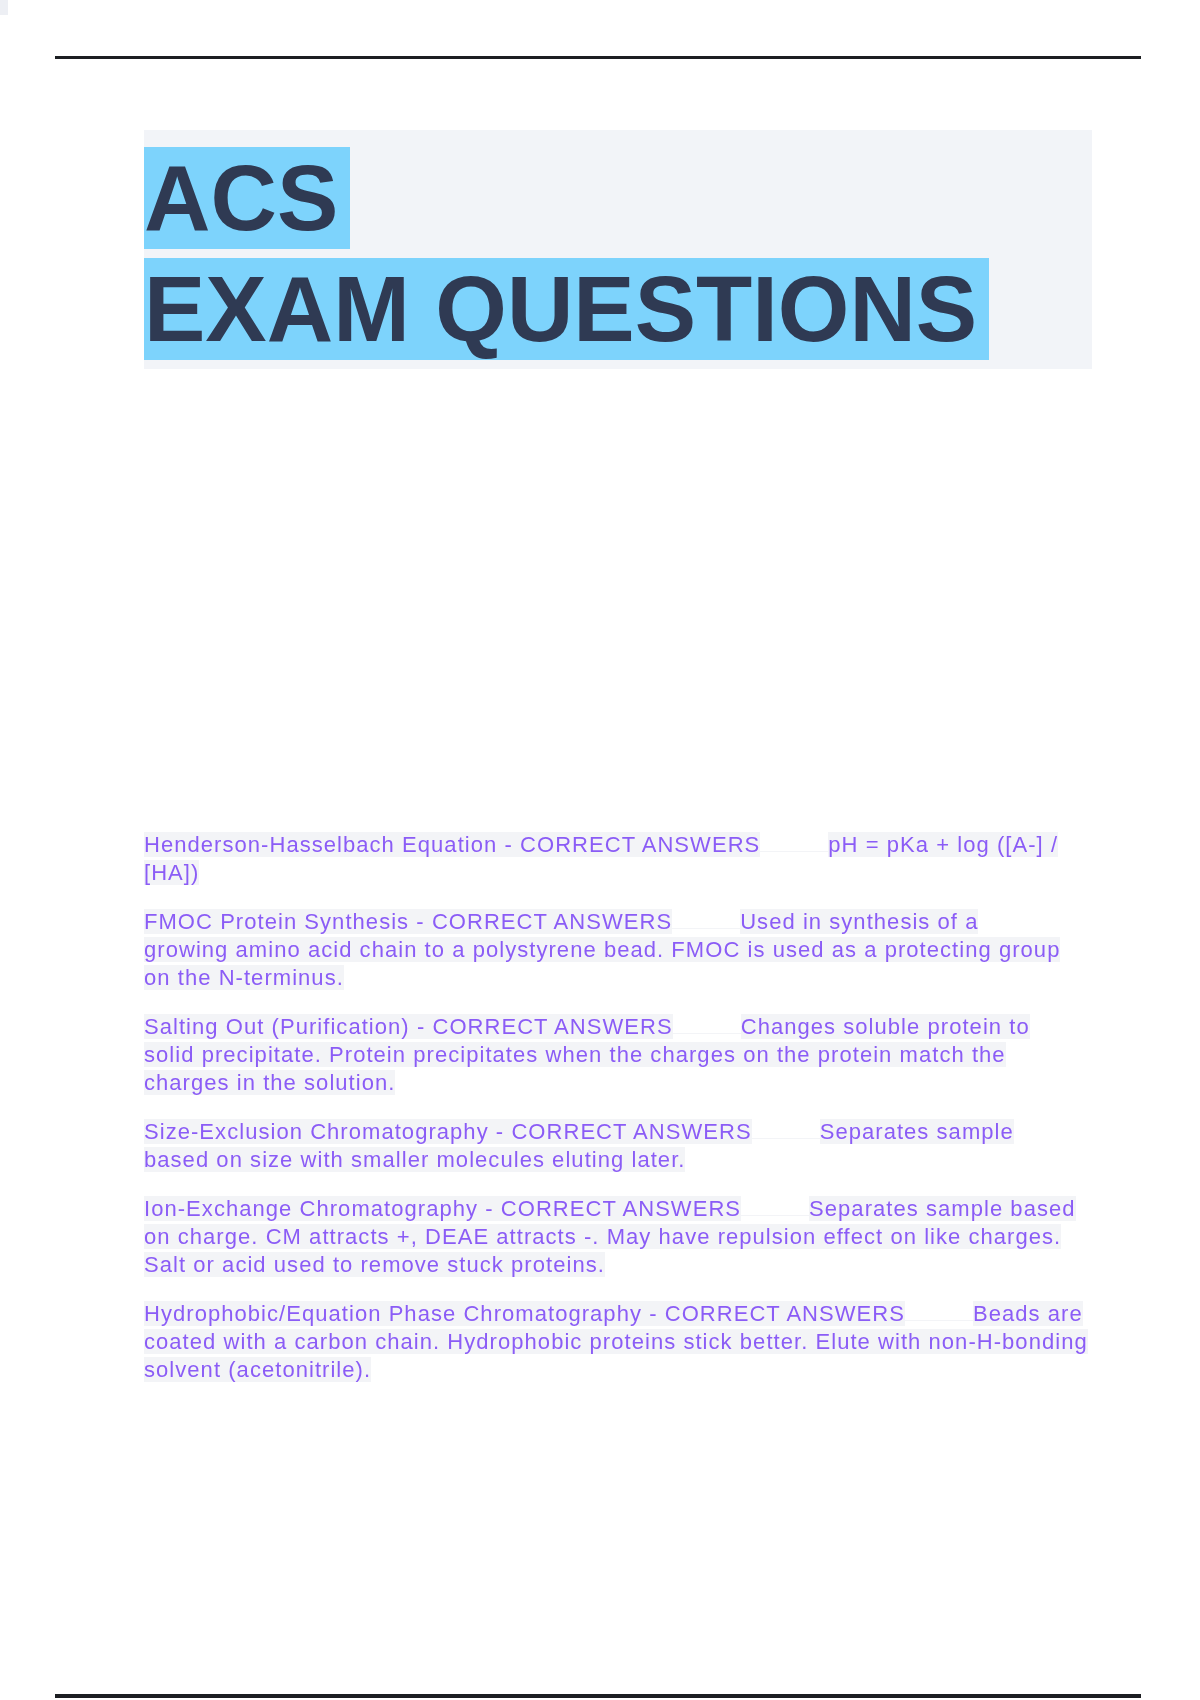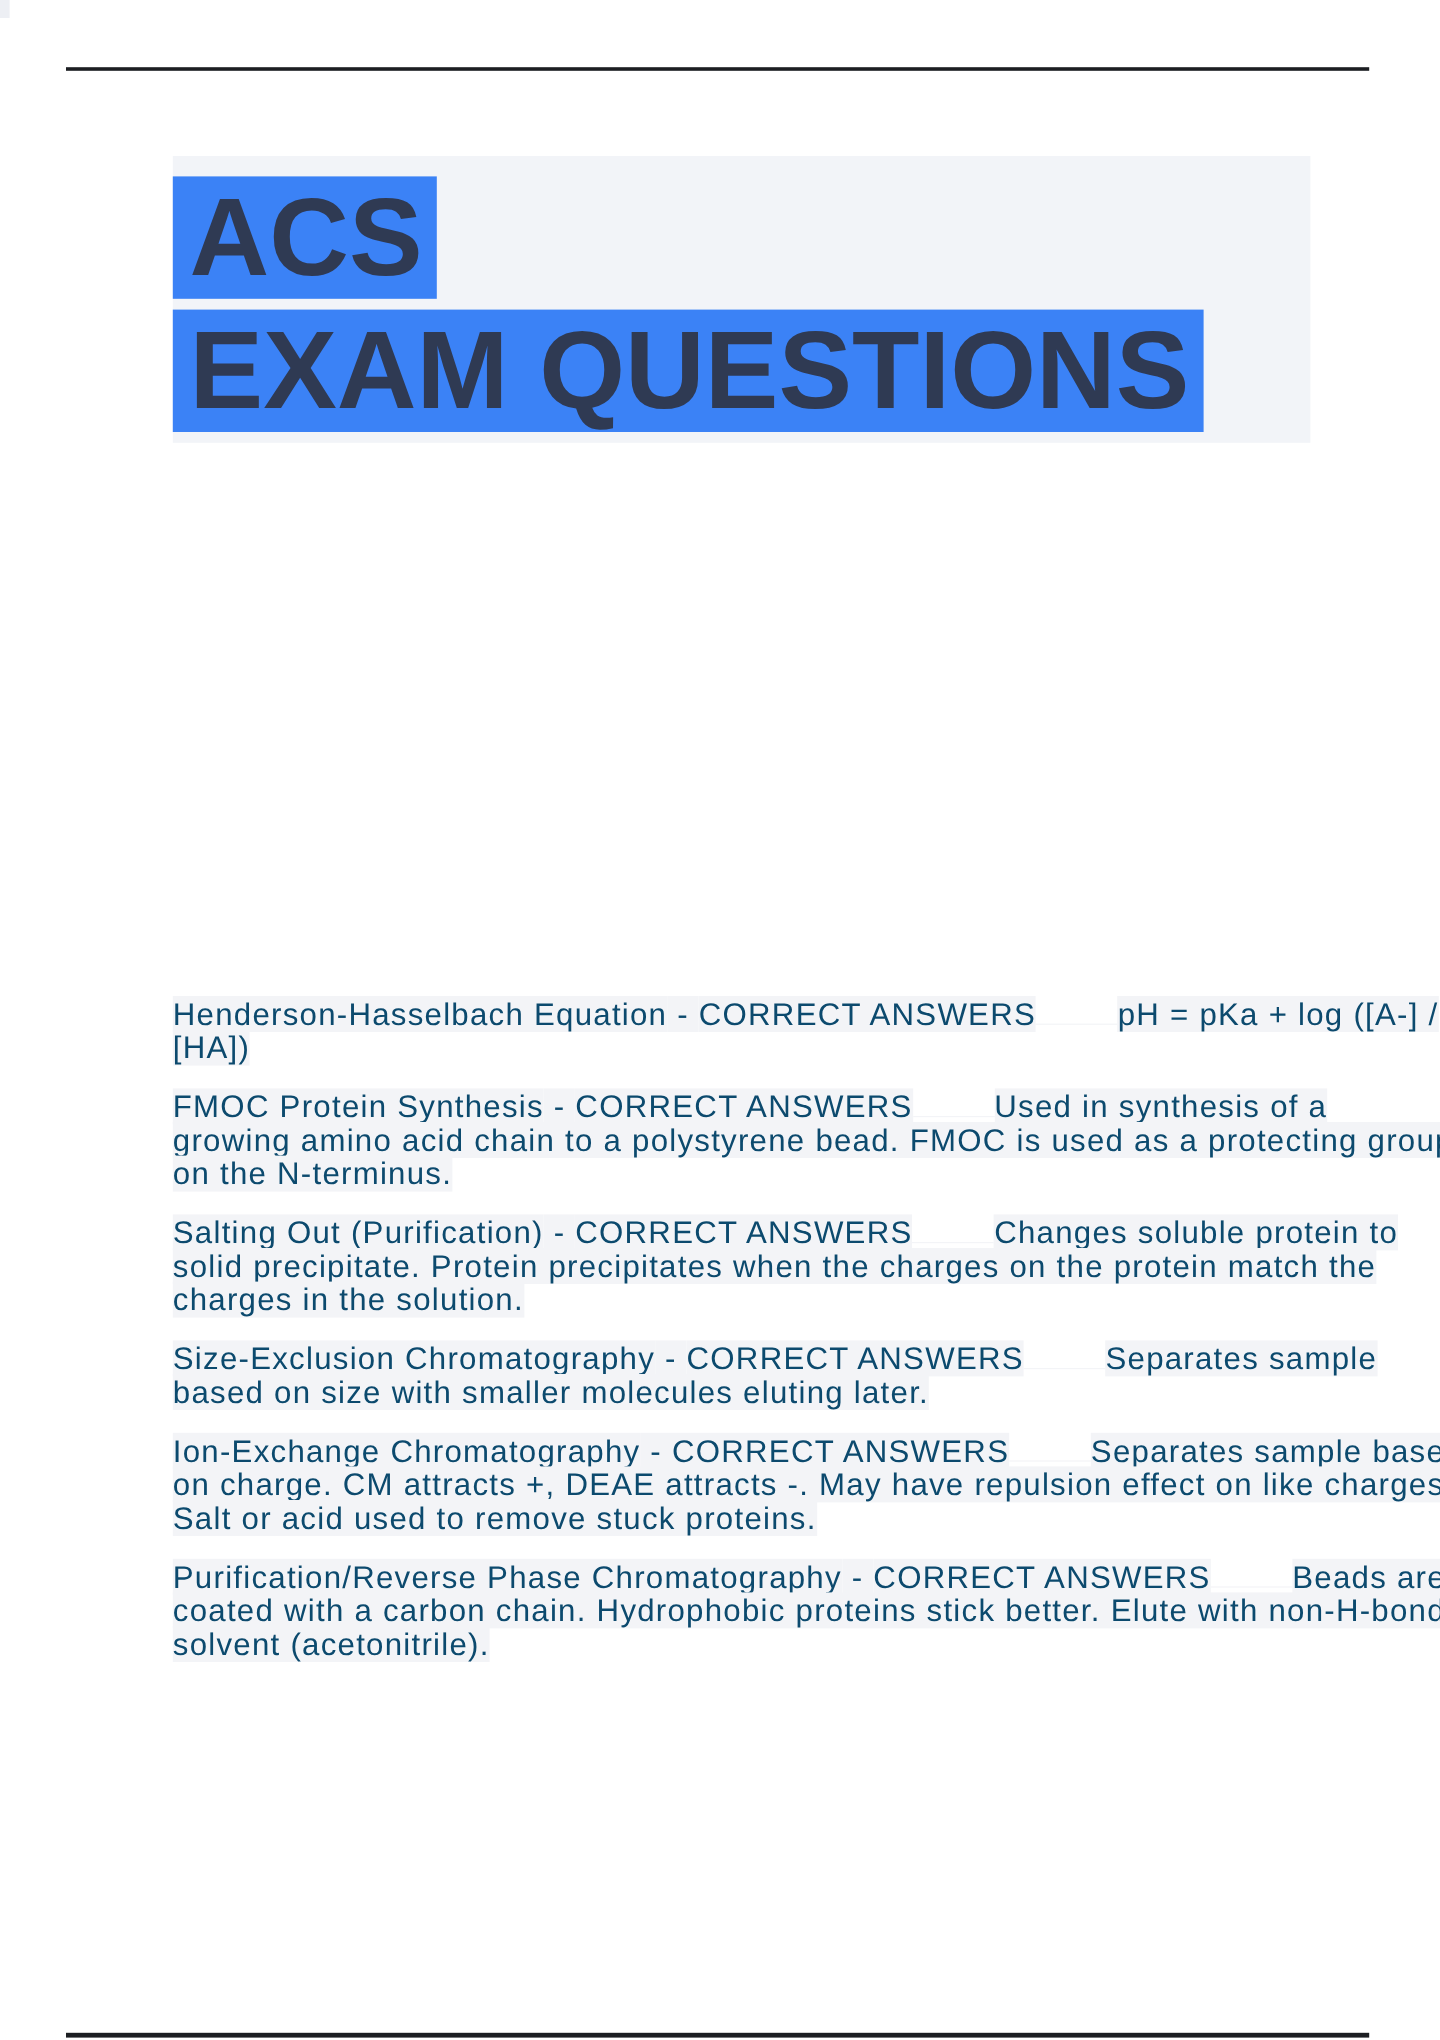--- a/index.html
+++ b/index.html
@@ -41,36 +41,35 @@
   }
   .title-line {
     font-size: 92px;
     font-weight: bold;
     line-height: 111px;
     letter-spacing: 0px;
     color: #2f3a53;
     white-space: pre;
   }
   .title-line .hl-yellow {
-    background: #3b82f6;
-    padding-left: 14px;
+    background: #7dd3fc;
     padding-right: 12px;
   }
   .qa-list {
     position: absolute;
     left: 144px;
     top: 831px;
     width: 990px;
   }
   .qa {
     margin: 0 0 21px 0;
-    font-size: 26px;
+    font-size: 22px;
     letter-spacing: 1.05px;
     line-height: 28px;
-    color: #0c4a6e;
+    color: #8b5cf6;
     white-space: pre;
   }
   .qa .hl-faint {
     background: #f3f4f7;
   }
   .qa .gap {
     display: inline-block;
     width: 68px;
     height: 1px;
   }
@@ -101,21 +100,21 @@
 solid precipitate. Protein precipitates when the charges on the protein match the
 charges in the solution.</span></p>
 
     <p class="qa"><span class="hl-faint">Size-Exclusion Chromatography</span><span class="hl-faint"> - </span><span class="hl-faint">CORRECT ANSWERS</span><span class="hl-faint gap"></span><span class="hl-faint">Separates sample
 based on size with smaller molecules eluting later.</span></p>
 
     <p class="qa"><span class="hl-faint">Ion-Exchange Chromatography</span><span class="hl-faint"> - </span><span class="hl-faint">CORRECT ANSWERS</span><span class="hl-faint gap"></span><span class="hl-faint">Separates sample based
 on charge. CM attracts +, DEAE attracts -. May have repulsion effect on like charges.
 Salt or acid used to remove stuck proteins.</span></p>
 
-    <p class="qa"><span class="hl-faint">Purification/Reverse Phase Chromatography</span><span class="hl-faint"> - </span><span class="hl-faint">CORRECT ANSWERS</span><span class="hl-faint gap"></span><span class="hl-faint">Beads are
+    <p class="qa"><span class="hl-faint">Hydrophobic/Equation Phase Chromatography</span><span class="hl-faint"> - </span><span class="hl-faint">CORRECT ANSWERS</span><span class="hl-faint gap"></span><span class="hl-faint">Beads are
 coated with a carbon chain. Hydrophobic proteins stick better. Elute with non-H-bonding
 solvent (acetonitrile).</span></p>
 
   </div>
 
   <div class="rule rule-bottom"></div>
 
 </div>
 
 </body></html>

